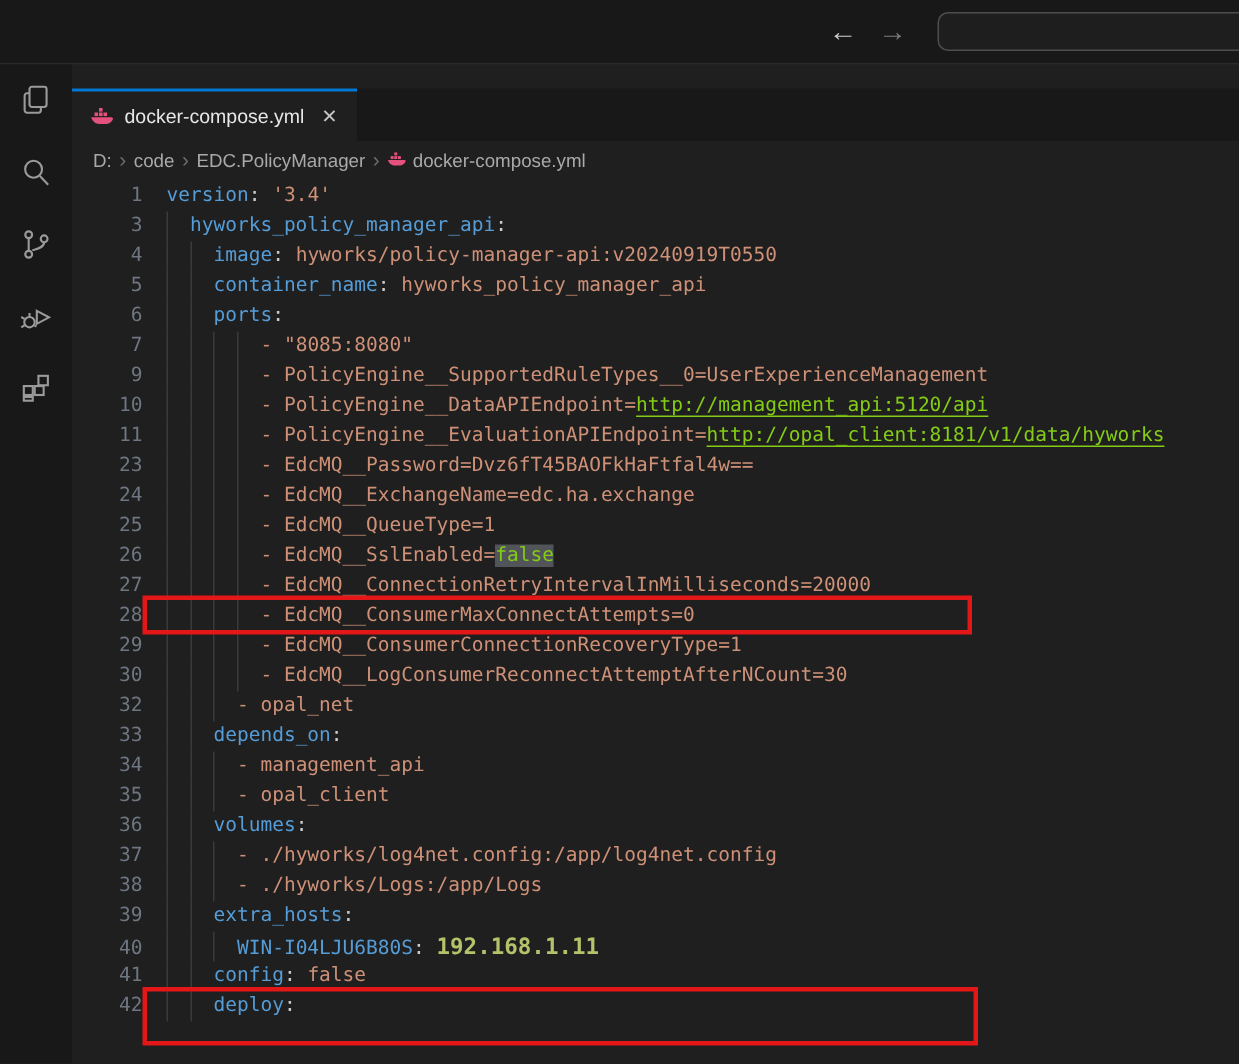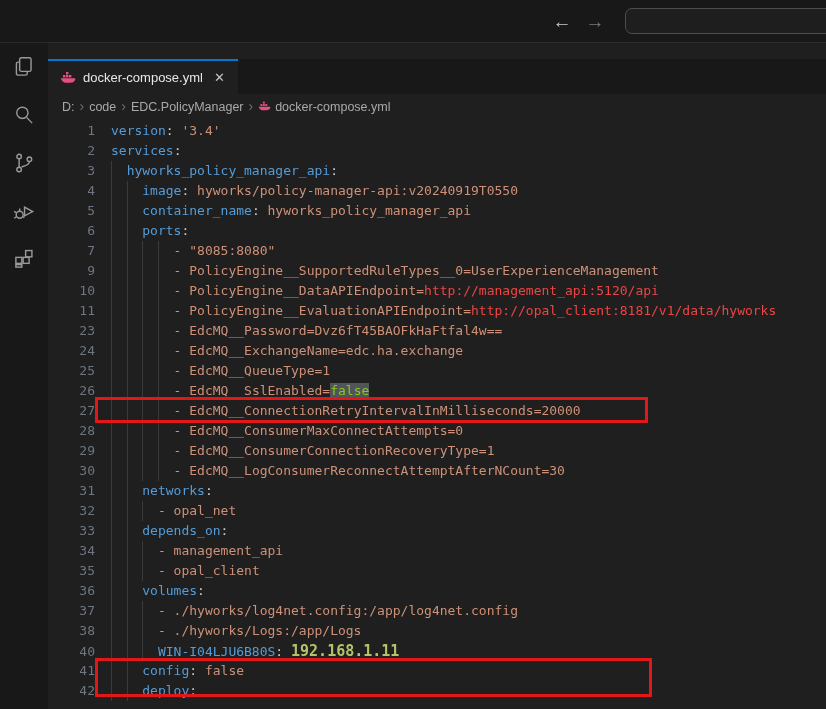--- a/index.html
+++ b/index.html
@@ -27,21 +27,21 @@
   .editor-wrap{position:absolute;left:0;top:60px;width:778px;height:606px;overflow:hidden;font-family:"DejaVu Sans Mono","Liberation Mono",monospace;font-size:13px;}
   .code-lines{padding-top:2px;}
   .code-line{position:relative;height:20px;line-height:20px;white-space:pre;}
   .line-num{display:inline-block;width:47px;text-align:right;color:#6e7681;user-select:none;}
   .line-content{display:inline-block;}
   .indent-guide{position:absolute;top:0;width:1px;height:20px;background:#3a3a3a;}
   .tk-key{color:#569cd6;}
   .tk-punc{color:#cccccc;}
   .tk-str{color:#ce9178;}
   .tk-dash{color:#ce9178;}
-  .tk-url{color:#ef4444;text-underline-offset:3px;}
+  .tk-url{color:#84cc16;text-decoration:underline;text-underline-offset:3px;}
   .tk-hl{color:#84cc16;background:#51555a;}
   .tk-ip{color:#b5c26a;font-weight:bold;font-size:15px;}
   .red-box{position:absolute;border:3px solid #e31717;box-sizing:border-box;pointer-events:none;}
   .whale{width:16px;height:16px;flex:0 0 auto;}
   .whale path,.whale rect{fill:#e5517e;}
 </style>
 </head>
 <body>
 
 <div class="titlebar">
@@ -126,45 +126,44 @@
         <rect x="6" y="2" width="2.4" height="2.4"></rect>
         <path d="M.8 8.2h12.9c1 0 1.7.5 1.7.5s-.5 4-5 4H6.2C3.6 12.7 1.5 10.8.8 8.2z"></path>
       </svg>
       <span>docker-compose.yml</span>
     </span>
   </div>
 
   <div class="editor-wrap">
     <div class="code-lines">
         <div class="code-line"><span class="line-num">1</span><span class="line-content" style="margin-left: calc(0ch + 16px);"><span class="tk tk-key">version</span><span class="tk tk-punc">: </span><span class="tk tk-str">'3.4'</span></span></div>
-        <div class="code-line"><span class="line-num">2</span><span class="line-content" style="margin-left: calc(0ch + 16px);"><span class="tk tk-key">services</span><span class="tk tk-punc">:</span></span></div>
         <div class="code-line"><span class="indent-guide" style="left: calc(0ch + 63px);"></span><span class="line-num">3</span><span class="line-content" style="margin-left: calc(2ch + 16px);"><span class="tk tk-key">hyworks_policy_manager_api</span><span class="tk tk-punc">:</span></span></div>
         <div class="code-line"><span class="indent-guide" style="left: calc(0ch + 63px);"></span><span class="indent-guide" style="left: calc(2ch + 63px);"></span><span class="line-num">4</span><span class="line-content" style="margin-left: calc(4ch + 16px);"><span class="tk tk-key">image</span><span class="tk tk-punc">: </span><span class="tk tk-str">hyworks/policy-manager-api:v20240919T0550</span></span></div>
         <div class="code-line"><span class="indent-guide" style="left: calc(0ch + 63px);"></span><span class="indent-guide" style="left: calc(2ch + 63px);"></span><span class="line-num">5</span><span class="line-content" style="margin-left: calc(4ch + 16px);"><span class="tk tk-key">container_name</span><span class="tk tk-punc">: </span><span class="tk tk-str">hyworks_policy_manager_api</span></span></div>
         <div class="code-line"><span class="indent-guide" style="left: calc(0ch + 63px);"></span><span class="indent-guide" style="left: calc(2ch + 63px);"></span><span class="line-num">6</span><span class="line-content" style="margin-left: calc(4ch + 16px);"><span class="tk tk-key">ports</span><span class="tk tk-punc">:</span></span></div>
         <div class="code-line"><span class="indent-guide" style="left: calc(0ch + 63px);"></span><span class="indent-guide" style="left: calc(2ch + 63px);"></span><span class="indent-guide" style="left: calc(4ch + 63px);"></span><span class="indent-guide" style="left: calc(6ch + 63px);"></span><span class="line-num">7</span><span class="line-content" style="margin-left: calc(8ch + 16px);"><span class="tk tk-dash">- </span><span class="tk tk-str">"8085:8080"</span></span></div>
         <div class="code-line"><span class="indent-guide" style="left: calc(0ch + 63px);"></span><span class="indent-guide" style="left: calc(2ch + 63px);"></span><span class="indent-guide" style="left: calc(4ch + 63px);"></span><span class="indent-guide" style="left: calc(6ch + 63px);"></span><span class="line-num">9</span><span class="line-content" style="margin-left: calc(8ch + 16px);"><span class="tk tk-dash">- </span><span class="tk tk-str">PolicyEngine__SupportedRuleTypes__0=UserExperienceManagement</span></span></div>
         <div class="code-line"><span class="indent-guide" style="left: calc(0ch + 63px);"></span><span class="indent-guide" style="left: calc(2ch + 63px);"></span><span class="indent-guide" style="left: calc(4ch + 63px);"></span><span class="indent-guide" style="left: calc(6ch + 63px);"></span><span class="line-num">10</span><span class="line-content" style="margin-left: calc(8ch + 16px);"><span class="tk tk-dash">- </span><span class="tk tk-str">PolicyEngine__DataAPIEndpoint=</span><span class="tk tk-url">http://management_api:5120/api</span></span></div>
         <div class="code-line"><span class="indent-guide" style="left: calc(0ch + 63px);"></span><span class="indent-guide" style="left: calc(2ch + 63px);"></span><span class="indent-guide" style="left: calc(4ch + 63px);"></span><span class="indent-guide" style="left: calc(6ch + 63px);"></span><span class="line-num">11</span><span class="line-content" style="margin-left: calc(8ch + 16px);"><span class="tk tk-dash">- </span><span class="tk tk-str">PolicyEngine__EvaluationAPIEndpoint=</span><span class="tk tk-url">http://opal_client:8181/v1/data/hyworks</span></span></div>
         <div class="code-line"><span class="indent-guide" style="left: calc(0ch + 63px);"></span><span class="indent-guide" style="left: calc(2ch + 63px);"></span><span class="indent-guide" style="left: calc(4ch + 63px);"></span><span class="indent-guide" style="left: calc(6ch + 63px);"></span><span class="line-num">23</span><span class="line-content" style="margin-left: calc(8ch + 16px);"><span class="tk tk-dash">- </span><span class="tk tk-str">EdcMQ__Password=Dvz6fT45BAOFkHaFtfal4w==</span></span></div>
         <div class="code-line"><span class="indent-guide" style="left: calc(0ch + 63px);"></span><span class="indent-guide" style="left: calc(2ch + 63px);"></span><span class="indent-guide" style="left: calc(4ch + 63px);"></span><span class="indent-guide" style="left: calc(6ch + 63px);"></span><span class="line-num">24</span><span class="line-content" style="margin-left: calc(8ch + 16px);"><span class="tk tk-dash">- </span><span class="tk tk-str">EdcMQ__ExchangeName=edc.ha.exchange</span></span></div>
         <div class="code-line"><span class="indent-guide" style="left: calc(0ch + 63px);"></span><span class="indent-guide" style="left: calc(2ch + 63px);"></span><span class="indent-guide" style="left: calc(4ch + 63px);"></span><span class="indent-guide" style="left: calc(6ch + 63px);"></span><span class="line-num">25</span><span class="line-content" style="margin-left: calc(8ch + 16px);"><span class="tk tk-dash">- </span><span class="tk tk-str">EdcMQ__QueueType=1</span></span></div>
         <div class="code-line"><span class="indent-guide" style="left: calc(0ch + 63px);"></span><span class="indent-guide" style="left: calc(2ch + 63px);"></span><span class="indent-guide" style="left: calc(4ch + 63px);"></span><span class="indent-guide" style="left: calc(6ch + 63px);"></span><span class="line-num">26</span><span class="line-content" style="margin-left: calc(8ch + 16px);"><span class="tk tk-dash">- </span><span class="tk tk-str">EdcMQ__SslEnabled=</span><span class="tk tk-hl">false</span></span></div>
         <div class="code-line"><span class="indent-guide" style="left: calc(0ch + 63px);"></span><span class="indent-guide" style="left: calc(2ch + 63px);"></span><span class="indent-guide" style="left: calc(4ch + 63px);"></span><span class="indent-guide" style="left: calc(6ch + 63px);"></span><span class="line-num">27</span><span class="line-content" style="margin-left: calc(8ch + 16px);"><span class="tk tk-dash">- </span><span class="tk tk-str">EdcMQ__ConnectionRetryIntervalInMilliseconds=20000</span></span></div>
         <div class="code-line"><span class="indent-guide" style="left: calc(0ch + 63px);"></span><span class="indent-guide" style="left: calc(2ch + 63px);"></span><span class="indent-guide" style="left: calc(4ch + 63px);"></span><span class="indent-guide" style="left: calc(6ch + 63px);"></span><span class="line-num">28</span><span class="line-content" style="margin-left: calc(8ch + 16px);"><span class="tk tk-dash">- </span><span class="tk tk-str">EdcMQ__ConsumerMaxConnectAttempts=0</span></span></div>
         <div class="code-line"><span class="indent-guide" style="left: calc(0ch + 63px);"></span><span class="indent-guide" style="left: calc(2ch + 63px);"></span><span class="indent-guide" style="left: calc(4ch + 63px);"></span><span class="indent-guide" style="left: calc(6ch + 63px);"></span><span class="line-num">29</span><span class="line-content" style="margin-left: calc(8ch + 16px);"><span class="tk tk-dash">- </span><span class="tk tk-str">EdcMQ__ConsumerConnectionRecoveryType=1</span></span></div>
         <div class="code-line"><span class="indent-guide" style="left: calc(0ch + 63px);"></span><span class="indent-guide" style="left: calc(2ch + 63px);"></span><span class="indent-guide" style="left: calc(4ch + 63px);"></span><span class="indent-guide" style="left: calc(6ch + 63px);"></span><span class="line-num">30</span><span class="line-content" style="margin-left: calc(8ch + 16px);"><span class="tk tk-dash">- </span><span class="tk tk-str">EdcMQ__LogConsumerReconnectAttemptAfterNCount=30</span></span></div>
-        <div class="code-line"><span class="indent-guide" style="left: calc(0ch + 63px);"></span><span class="indent-guide" style="left: calc(2ch + 63px);"></span><span class="line-num">31</span><span class="line-content" style="margin-left: calc(4ch + 16px);"><span class="tk tk-key">networks</span><span class="tk tk-punc">:</span></span></div>
         <div class="code-line"><span class="indent-guide" style="left: calc(0ch + 63px);"></span><span class="indent-guide" style="left: calc(2ch + 63px);"></span><span class="indent-guide" style="left: calc(4ch + 63px);"></span><span class="line-num">32</span><span class="line-content" style="margin-left: calc(6ch + 16px);"><span class="tk tk-dash">- </span><span class="tk tk-str">opal_net</span></span></div>
         <div class="code-line"><span class="indent-guide" style="left: calc(0ch + 63px);"></span><span class="indent-guide" style="left: calc(2ch + 63px);"></span><span class="line-num">33</span><span class="line-content" style="margin-left: calc(4ch + 16px);"><span class="tk tk-key">depends_on</span><span class="tk tk-punc">:</span></span></div>
         <div class="code-line"><span class="indent-guide" style="left: calc(0ch + 63px);"></span><span class="indent-guide" style="left: calc(2ch + 63px);"></span><span class="indent-guide" style="left: calc(4ch + 63px);"></span><span class="line-num">34</span><span class="line-content" style="margin-left: calc(6ch + 16px);"><span class="tk tk-dash">- </span><span class="tk tk-str">management_api</span></span></div>
         <div class="code-line"><span class="indent-guide" style="left: calc(0ch + 63px);"></span><span class="indent-guide" style="left: calc(2ch + 63px);"></span><span class="indent-guide" style="left: calc(4ch + 63px);"></span><span class="line-num">35</span><span class="line-content" style="margin-left: calc(6ch + 16px);"><span class="tk tk-dash">- </span><span class="tk tk-str">opal_client</span></span></div>
         <div class="code-line"><span class="indent-guide" style="left: calc(0ch + 63px);"></span><span class="indent-guide" style="left: calc(2ch + 63px);"></span><span class="line-num">36</span><span class="line-content" style="margin-left: calc(4ch + 16px);"><span class="tk tk-key">volumes</span><span class="tk tk-punc">:</span></span></div>
         <div class="code-line"><span class="indent-guide" style="left: calc(0ch + 63px);"></span><span class="indent-guide" style="left: calc(2ch + 63px);"></span><span class="indent-guide" style="left: calc(4ch + 63px);"></span><span class="line-num">37</span><span class="line-content" style="margin-left: calc(6ch + 16px);"><span class="tk tk-dash">- </span><span class="tk tk-str">./hyworks/log4net.config:/app/log4net.config</span></span></div>
         <div class="code-line"><span class="indent-guide" style="left: calc(0ch + 63px);"></span><span class="indent-guide" style="left: calc(2ch + 63px);"></span><span class="indent-guide" style="left: calc(4ch + 63px);"></span><span class="line-num">38</span><span class="line-content" style="margin-left: calc(6ch + 16px);"><span class="tk tk-dash">- </span><span class="tk tk-str">./hyworks/Logs:/app/Logs</span></span></div>
+        <div class="code-line"><span class="indent-guide" style="left: calc(0ch + 63px);"></span><span class="indent-guide" style="left: calc(2ch + 63px);"></span><span class="line-num">39</span><span class="line-content" style="margin-left: calc(4ch + 16px);"><span class="tk tk-key">extra_hosts</span><span class="tk tk-punc">:</span></span></div>
         <div class="code-line"><span class="indent-guide" style="left: calc(0ch + 63px);"></span><span class="indent-guide" style="left: calc(2ch + 63px);"></span><span class="indent-guide" style="left: calc(4ch + 63px);"></span><span class="line-num">40</span><span class="line-content" style="margin-left: calc(6ch + 16px);"><span class="tk tk-key">WIN-I04LJU6B80S</span><span class="tk tk-punc">: </span><span class="tk tk-ip">192.168.1.11</span></span></div>
         <div class="code-line"><span class="indent-guide" style="left: calc(0ch + 63px);"></span><span class="indent-guide" style="left: calc(2ch + 63px);"></span><span class="line-num">41</span><span class="line-content" style="margin-left: calc(4ch + 16px);"><span class="tk tk-key">config</span><span class="tk tk-punc">: </span><span class="tk tk-str">false</span></span></div>
         <div class="code-line"><span class="indent-guide" style="left: calc(0ch + 63px);"></span><span class="indent-guide" style="left: calc(2ch + 63px);"></span><span class="line-num">42</span><span class="line-content" style="margin-left: calc(4ch + 16px);"><span class="tk tk-key">deploy</span><span class="tk tk-punc">:</span></span></div>
       </div>
   <div class="red-box" style="left: 47px; top: 278px; width: 553px; height: 26px;"></div>
       <div class="red-box" style="left: 47px; top: 539px; width: 557px; height: 39px;"></div>
     </div>
 
 </div>
 

